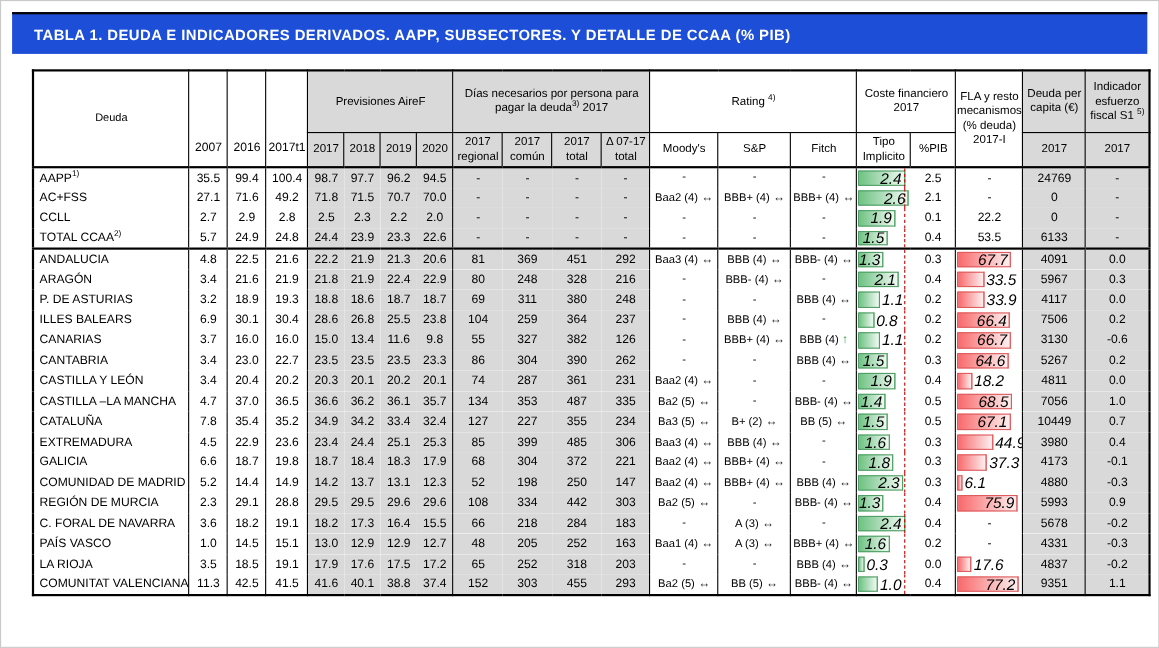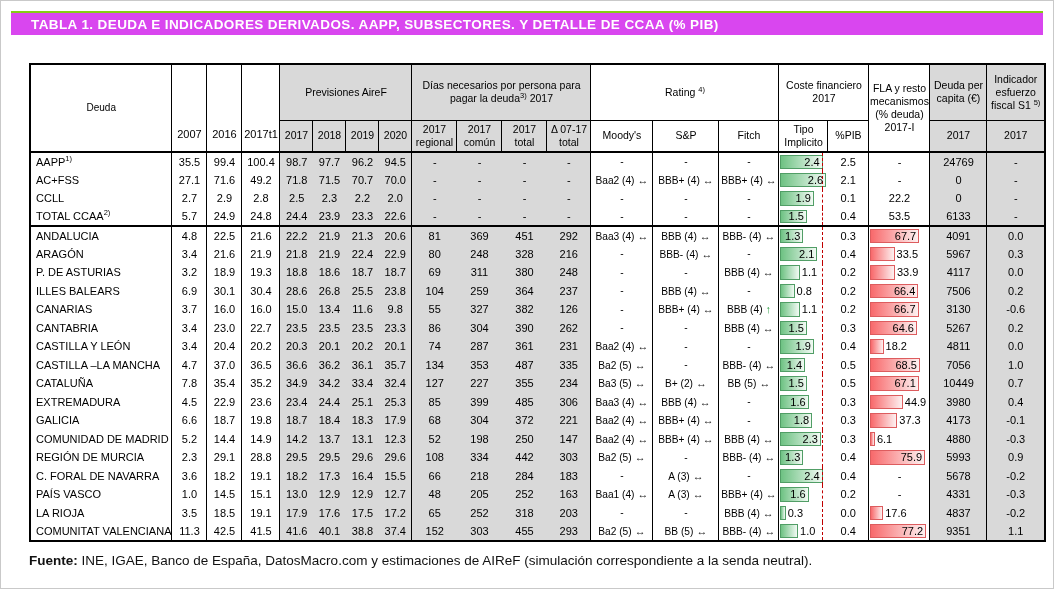--- a/index.html
+++ b/index.html
@@ -1,19 +1,19 @@
 <!DOCTYPE html>
 <html><head>
 <meta charset="utf-8">
 <style>
   html,body{margin:0;padding:0;background:#fff;}
   body{width:1054px;height:589px;font-family:"Liberation Sans",sans-serif;position:relative;}
   .frame{position:absolute;left:0;top:0;width:1052px;height:587px;border:1px solid #c9c9c9;background:#fff;}
-  .title-bar{position:absolute;left:10px;top:10px;width:1032px;height:24px;background:#d946ef;box-sizing:border-box;
-    display:flex;align-items:center;padding-left:20px;border-top:2px solid #84cc16;}
+  .title-bar{position:absolute;left:10px;top:10px;width:1032px;height:38px;background:#1d4ed8;box-sizing:border-box;
+    display:flex;align-items:center;padding-left:20px;border-top:2px solid #000000;}
   .title-bar span{color:#fff;font-weight:bold;font-size:13.5px;letter-spacing:.4px;}
   table{position:absolute;left:28px;top:62px;border-collapse:collapse;table-layout:fixed;font-size:11px;color:#000;
     border:2px solid #000;}
   th,td{padding:0;margin:0;}
   thead th{border:1px solid #000;font-weight:normal;font-size:10.5px;text-align:center;vertical-align:middle;background:#fff;line-height:1.25;}
   thead tr.h1{height:56px;}
   thead tr.h2{height:32px;}
   thead tr.h2 th, thead th.rs2{border-bottom:2px solid #000;}
   thead th.yr{vertical-align:bottom;padding-bottom:9px;font-size:11px;}
   thead th.name-h{font-size:10px;}
@@ -25,21 +25,21 @@
   .br{border-right:1px solid #000;}
   tr.blk td{border-top:2px solid #000;}
   td.rat{font-size:10.2px;}
   .arw{margin-left:3px;font-size:11px;color:#1a1a1a;}
   .arw.up{color:#2e9e44;font-weight:bold;}
   td.barcell{position:relative;}
   .dbar{position:absolute;left:1px;top:2px;bottom:2px;box-sizing:border-box;}
   .gbar{background:linear-gradient(90deg,#6ec283 0%,#f2faf4 100%);border:1px solid #519e66;}
   .rbar{background:linear-gradient(90deg,#f8696b 0%,#fdf1f1 100%);border:1px solid #dd5c5e;}
   .ref{position:absolute;top:0;bottom:0;left:86.8%;width:0;border-left:1px dashed #c00000;}
-  .bval{position:absolute;top:0;bottom:0;display:flex;align-items:center;font-size:11px;}
+  .bval{position:absolute;top:0;bottom:0;display:flex;align-items:center;font-size:14px;font-style:italic;}
   .fuente{position:absolute;left:28px;top:552px;font-size:13.5px;color:#111;margin:0;}
   .fuente b{font-weight:bold;}
 </style>
 </head>
 <body>
 
 <div class="frame">
 
   <div class="title-bar">
     <span>TABLA 1. DEUDA E INDICADORES DERIVADOS. AAPP, SUBSECTORES. Y DETALLE DE CCAA (% PIB)</span>
@@ -721,15 +721,14 @@
           <td class="barcell br">
             <div class="dbar rbar" style="width: 92.64%;"></div>
             <div class="bval" style="right: calc(7.36% + 2px); margin-left: 47px;">77.2</div>
           </td>
           <td class="g br">9351</td>
           <td class="g">1.1</td>
         </tr>
       </tbody>
   </table>
 
-  <p class="fuente"><b>Fuente:</b><span> INE, IGAE, Banco de España, DatosMacro.com y estimaciones de AIReF (simulación correspondiente a la senda neutral).</span></p>
 
 </div>
 
 </body></html>

